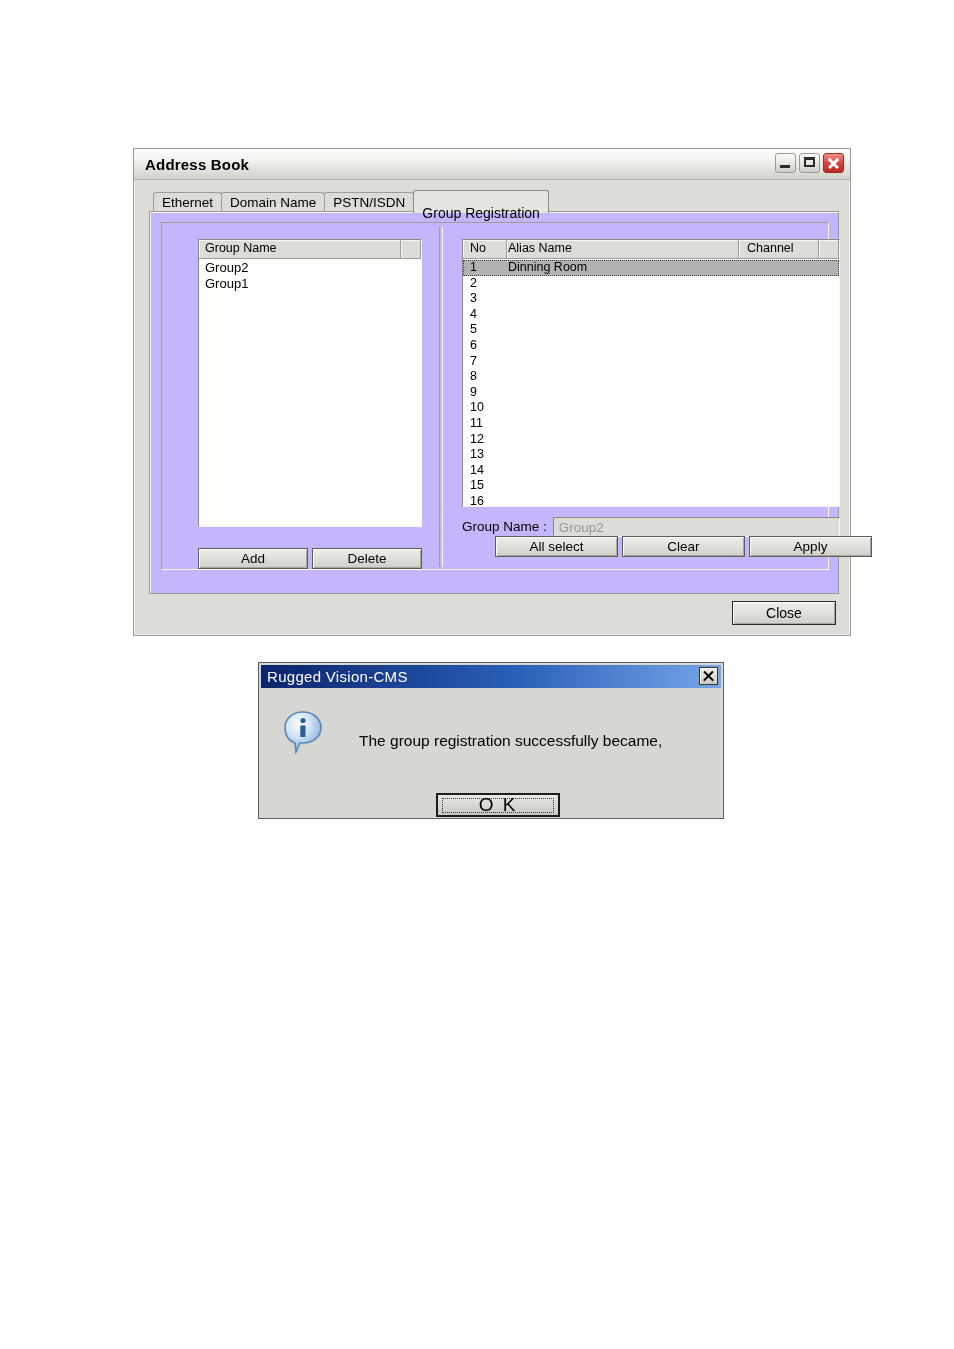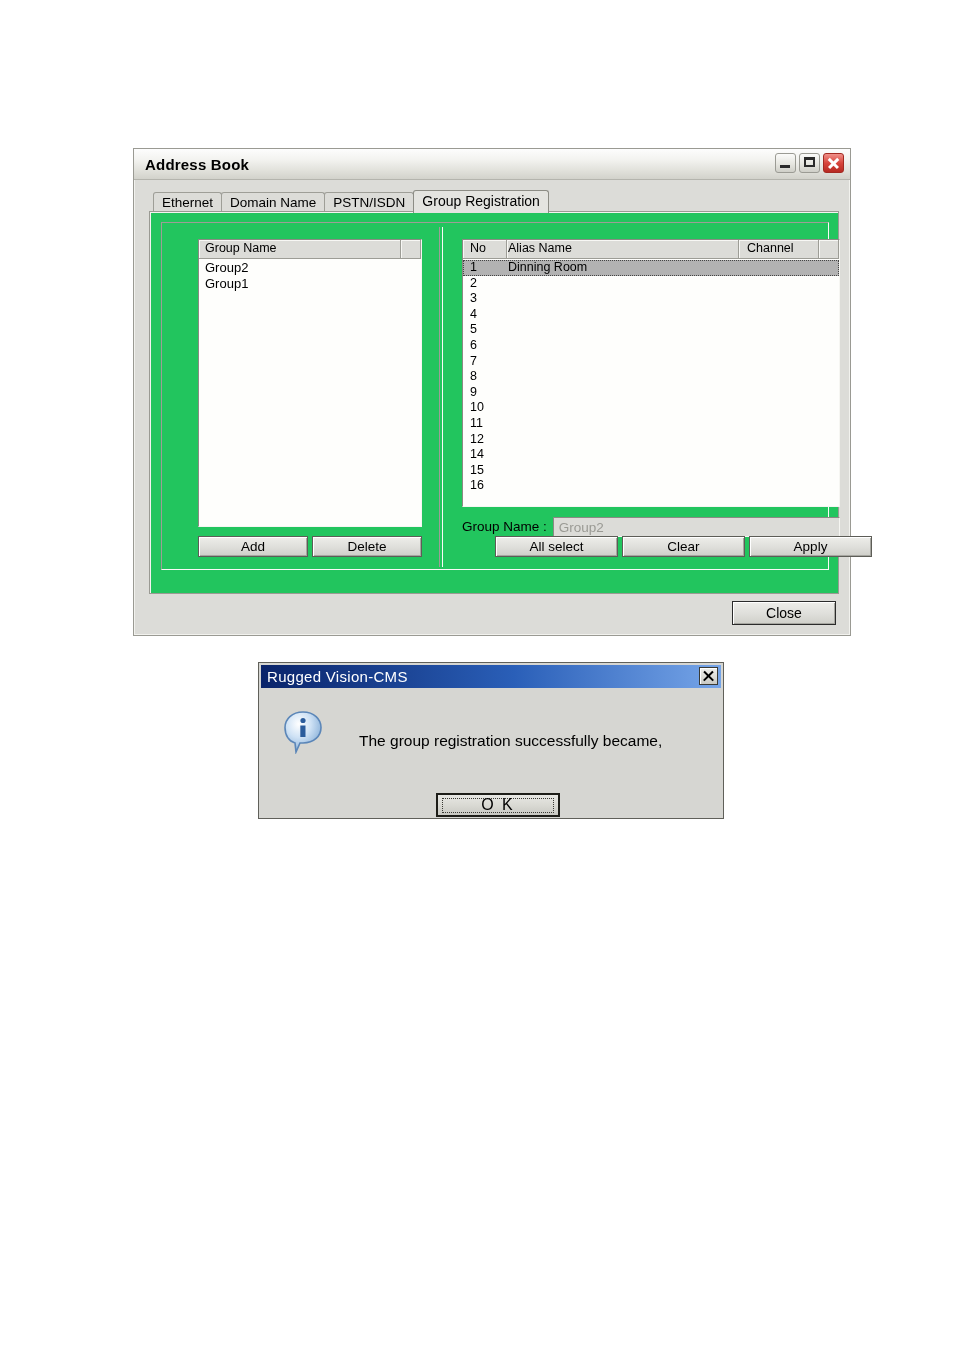--- a/index.html
+++ b/index.html
@@ -87,33 +87,33 @@
     padding: 2px 8px 2px 8px;
     margin-right: -1px;
     height: 19px;
     box-sizing: border-box;
     line-height: 15px;
     white-space: nowrap;
   }
   .tab.selected {
     background: #e4e4e0;
     height: 23px;
-    padding-top: 3px;
+    padding-top: 15px;
     margin-bottom: -2px;
     position: relative;
     z-index: 5;
     font-size: 14px;
     border-color: #8d8d86;
   }
   .tabpage {
     position: relative;
     margin-left: 6px;
     margin-right: 2px;
     height: 383px;
-    background: #22c55e;
+    background: #c4b5fd;
     border: 1px solid #9a9a93;
     box-shadow: 1px 1px 0 0 #f4f4f0 inset;
     box-sizing: border-box;
     z-index: 1;
   }
 
   
   .panels {
     position: absolute;
     left: 11px; top: 10px;
@@ -225,21 +225,21 @@
     box-sizing: border-box;
     height: 21px;
     cursor: default;
   }
   .btnrow-left {
     position: absolute;
     left: 36px; top: 313px;
     width: 224px;
     display: flex; gap: 4px;
   }
-  .btnrow-left .btn { width: 110px; }
+  .btnrow-left .btn { width: 110px; margin-top: 12px; }
   .btnrow-right {
     position: absolute;
     left: 300px; top: 313px;
     width: 378px;
     display: flex; gap: 4px; padding-left: 33px;
   }
   .btnrow-right .btn { width: 123px; }
 
   .close-btn {
     position: absolute;
@@ -311,21 +311,21 @@
     background: linear-gradient(to bottom, #e8e8e4, #d8d8d2 55%, #c9c9c3);
     border: 2px solid #1d1d18;
     box-sizing: border-box;
     display: flex; align-items: center; justify-content: center;
     cursor: default;
   }
   .ok-inner {
     width: 112px; height: 15px;
     border: 1px dotted #3a3a34;
     display: flex; align-items: center; justify-content: center;
-    font-size: 16px; color: #000;
+    font-size: 19px; color: #000;
     letter-spacing: 2px;
     box-sizing: border-box;
   }
 </style>
 </head>
 <body>
 
 <div class="page">
 
   <div class="ab-window">
@@ -434,20 +434,25 @@
                   <span class="cell-alias"></span>
                   <span class="cell-chan"></span>
                 </div>
               <div class="grid-row">
                   <span class="cell-no">11</span>
                   <span class="cell-alias"></span>
                   <span class="cell-chan"></span>
                 </div>
               <div class="grid-row">
                   <span class="cell-no">12</span>
+                  <span class="cell-alias"></span>
+                  <span class="cell-chan"></span>
+                </div>
+              <div class="grid-row">
+                  <span class="cell-no">13</span>
                   <span class="cell-alias"></span>
                   <span class="cell-chan"></span>
                 </div>
               <div class="grid-row">
                   <span class="cell-no">14</span>
                   <span class="cell-alias"></span>
                   <span class="cell-chan"></span>
                 </div>
               <div class="grid-row">
                   <span class="cell-no">15</span>

